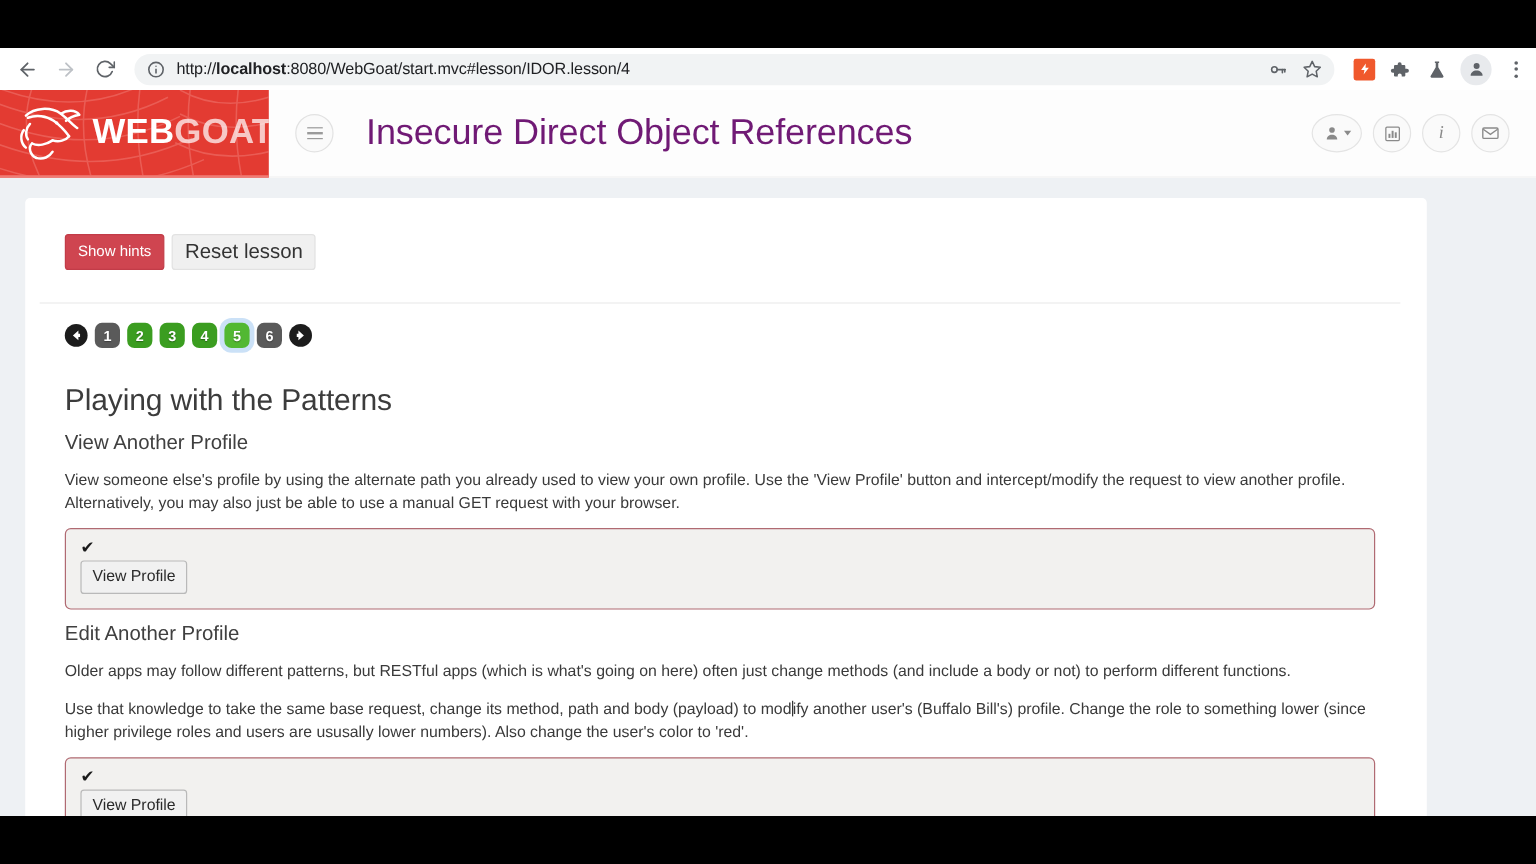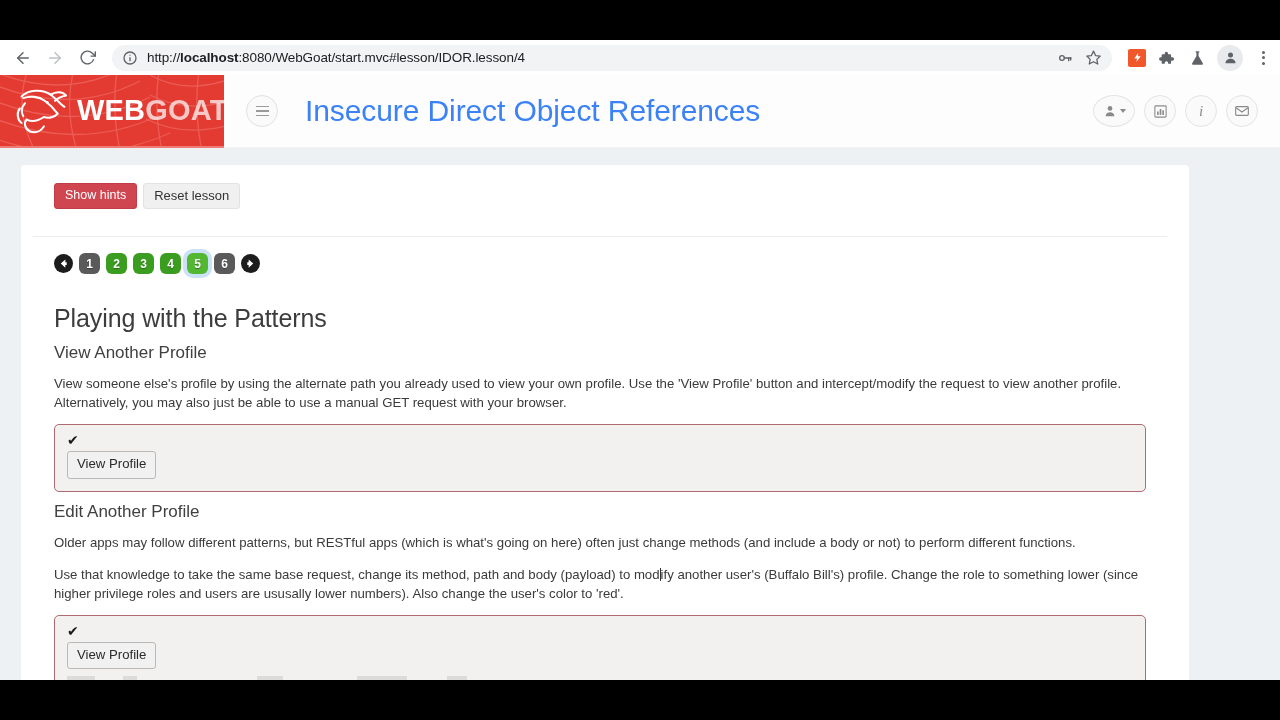--- a/index.html
+++ b/index.html
@@ -86,21 +86,21 @@
     flex:1 1 auto; display:flex; align-items:center; padding:0 22px 0 22px;
     background:#fdfdfd; border-bottom:1px solid #f2f2f2;
   }
   .hamburger {
     width:32px; height:32px; border-radius:50%; border:1px solid #e2e2e2;
     background:#fafafa; display:flex; flex-direction:column;
     align-items:center; justify-content:center; gap:3px; flex:none;
   }
   .hamburger i { width:13px; height:1.6px; background:#9a9a9a; display:block; }
   .lesson-title {
-    margin-left:27px; font-size:30px; color:#3b82f6; font-weight:400;
+    margin-left:27px; font-size:30px; color:#701a75; font-weight:400;
     letter-spacing:-0.1px; white-space:nowrap;
   }
   .head-icons { margin-left:auto; display:flex; align-items:center; gap:9px; }
   .head-ico {
     width:32px; height:32px; border-radius:50%; border:1px solid #e4e4e4;
     background:#fafafa; color:#8a8a8a;
     display:flex; align-items:center; justify-content:center; font-size:13px;
     position:relative;
   }
   .head-ico.user { width:42px; gap:3px; }
@@ -109,28 +109,28 @@
     border-top:4.5px solid #8a8a8a;
   }
 
   
   .card {
     position:absolute; left:21px; top:90px; width:1168px; height:560px;
     background:#ffffff; border-radius:4px 4px 0 0;
   }
   .card-inner { padding:18px 22px 0 12px; }
 
-  .hint-row { display:flex; gap:6px; padding-left:21px; }
+  .hint-row { display:flex; gap:6px; padding-left:21px;margin-top:12px; }
   .btn-hints {
     background:#cf4550; color:#ffffff; border:1px solid #c23c48;
     font-size:12.5px; padding:5px 10px 6px; border-radius:3px; line-height:1;
   }
   .btn-reset {
     background:#f0f0f0; color:#333333; border:1px solid #e2e2e2;
-    font-size:13px; padding:5px 10px 6px; border-radius:3px; line-height:1;
+    font-size:17px; padding:5px 10px 6px; border-radius:3px; line-height:1;
   }
 
   .divider { margin:27px 0 0 0; border-top:1px solid #ececec; }
 
   .pager { display:flex; align-items:center; gap:6px; padding:16px 0 0 21px; }
   .pg-arrow {
     width:19px; height:19px; border-radius:50%; background:#1c1c1c;
     display:flex; align-items:center; justify-content:center; color:#fff;
   }
   .pg-num {

